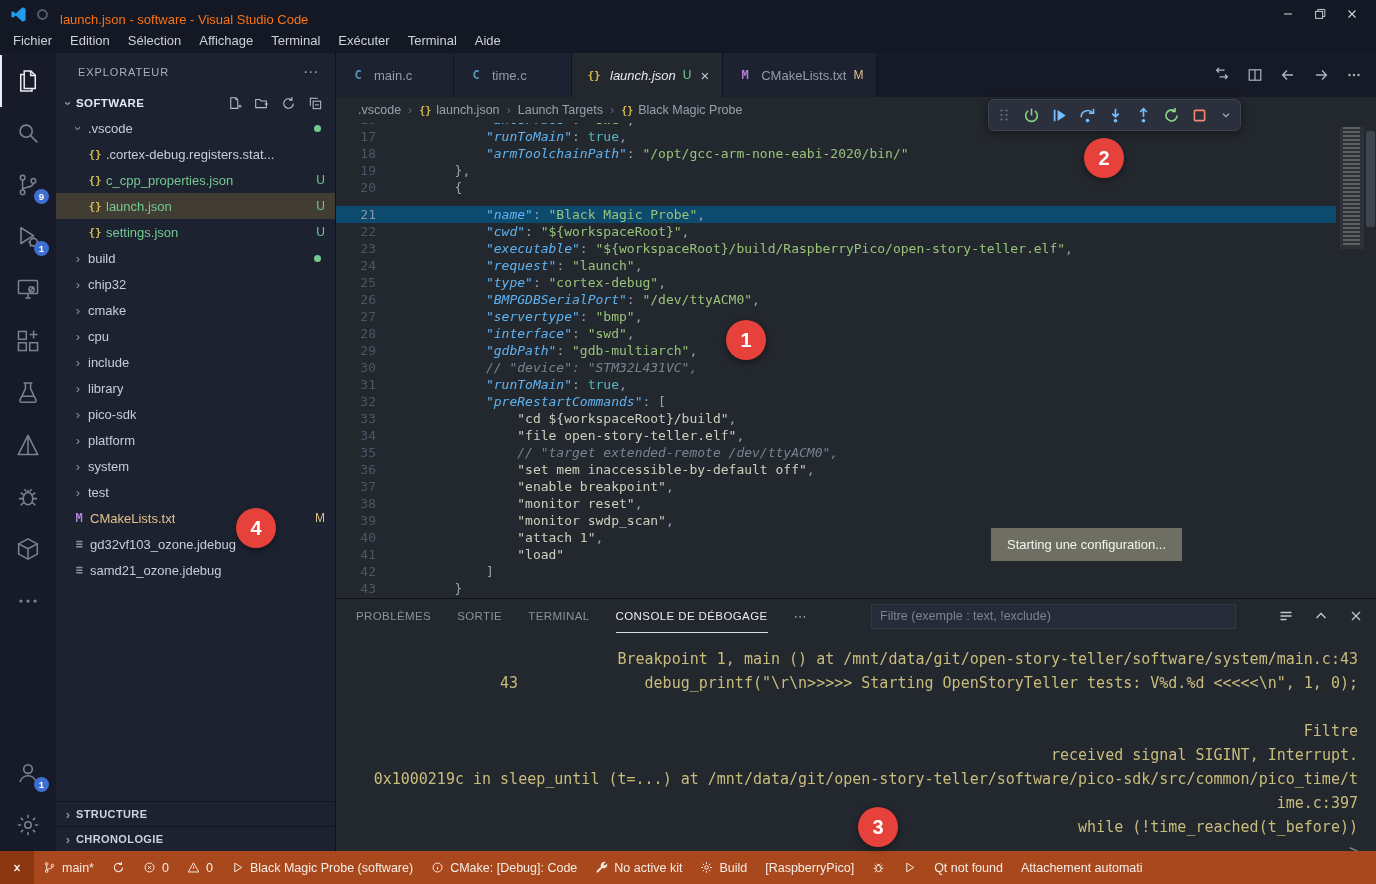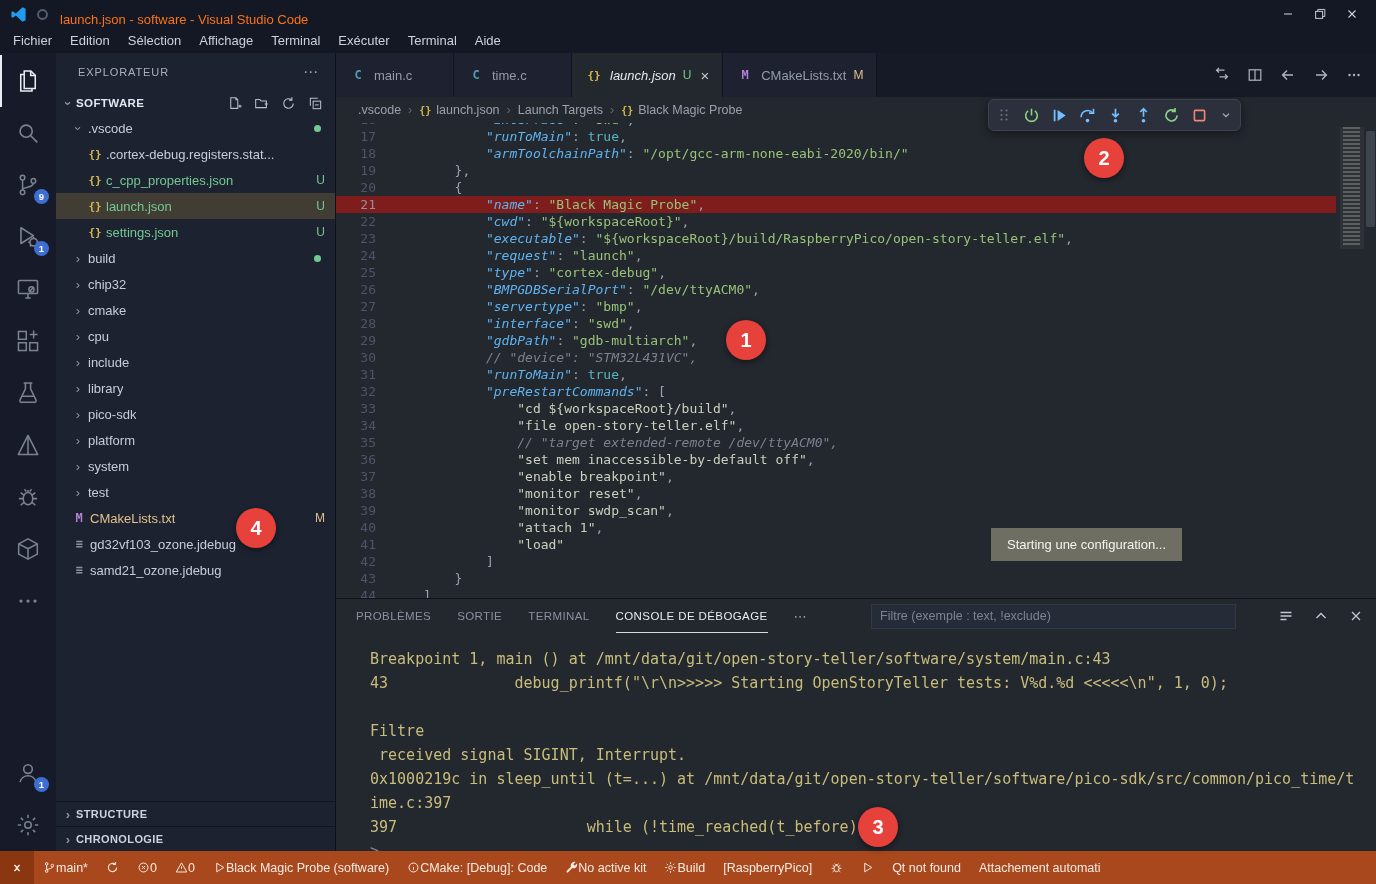--- a/index.html
+++ b/index.html
@@ -62,21 +62,21 @@
 .tab-close{color:#c3c9d4;font-size:15px;margin-left:2px;}
 .tab-actions{margin-left:auto;display:flex;align-items:center;gap:17px;padding-right:14px;color:#aeb4c0;}
 .tab-actions span{display:flex;cursor:pointer;}
 .breadcrumb{height:26px;display:flex;align-items:center;background:#23272e;padding-left:22px;color:#9aa1ae;font-size:12.5px;gap:7px;}
 .bc-item{display:flex;align-items:center;gap:5px;cursor:pointer;}
 .bc-sep{color:#646b78;}
 .bc-fi{font-family:"DejaVu Sans Mono",monospace;font-size:10px;font-weight:bold;color:#d7ba4a;}
 .editor{flex:1;position:relative;background:#23272e;overflow:hidden;}
 .code{position:absolute;top:-12px;left:0;right:40px;font-family:"DejaVu Sans Mono",monospace;font-size:13px;line-height:17px;white-space:pre;}
 .cl{display:flex;height:17px;}
-.cl.cur{background:#7f1d1d;}
+.cl.cur{background:#0c4a6e;margin-top:10px;}
 .ln{width:40px;text-align:right;color:#4d5668;flex:0 0 40px;}
 .cl.cur .ln{color:#8b94a7;}
 .ct{padding-left:16px;}
 .tk-k{color:#5fb4f2;font-style:italic;}
 .tk-s{color:#98c379;}
 .tk-w{color:#ccd1bd;}
 .tk-b{color:#56b6c2;}
 .tk-c{color:#7a8290;font-style:italic;}
 .tk-p{color:#9aa3b2;}
 .minimap{position:absolute;top:4px;right:12px;width:24px;height:220px;}
@@ -89,26 +89,26 @@
 
 .panel{height:253px;border-top:1px solid #0e1118;background:#23272e;display:flex;flex-direction:column;}
 .panel-header{height:34px;display:flex;align-items:center;padding:0 12px 0 20px;gap:26px;flex:0 0 auto;}
 .ptab{font-size:11.5px;letter-spacing:.4px;color:#8a919e;height:100%;display:flex;align-items:center;border-bottom:1px solid transparent;cursor:pointer;white-space:nowrap;}
 .ptab.active{color:#e8ebf0;border-bottom-color:#d7dbe2;}
 .p-dots{color:#9aa0ad;cursor:pointer;}
 .p-filter{margin-left:auto;width:365px;height:25px;background:#252b37;border:1px solid #323946;color:#cfd4dd;font-size:12.5px;padding:0 8px;font-family:inherit;}
 .p-filter::placeholder{color:#7c8494;}
 .p-icons{display:flex;align-items:center;gap:19px;padding-left:16px;color:#c2c8d2;}
 .p-icons span{display:flex;cursor:pointer;}
-.panel-content{flex:1;padding:14px 18px 0 34px;font-family:"DejaVu Sans Mono",monospace;font-size:15px;line-height:24px;color:#c9bd7c;overflow:hidden;}
+.panel-content{flex:1;padding:14px 18px 0 34px;font-family:"DejaVu Sans Mono",monospace;font-size:15px;line-height:24px;color:#c9bd7c;overflow:hidden;text-align:right;}
 .con-line{white-space:pre-wrap;word-break:break-all;min-height:24px;}
 .con-prompt{color:#7e8796;}
 
 .statusbar{height:33px;background:#a9481c;display:flex;align-items:stretch;color:#f5ece5;font-size:12.5px;overflow:hidden;}
-.sb-item{display:flex;align-items:center;padding:0 9px;white-space:nowrap;cursor:pointer;}
+.sb-item{display:flex;align-items:center;padding:0 9px;gap:6px;white-space:nowrap;cursor:pointer;}
 .sb-item.remote{background:#8a3711;width:34px;justify-content:center;padding:0;}
 .sb-ic{display:flex;align-items:center;}
 
 .ann{position:absolute;width:40px;height:40px;border-radius:50%;background:#e6413b;color:#fff;display:flex;align-items:center;justify-content:center;font-size:20px;font-weight:bold;z-index:40;box-shadow:0 2px 6px rgba(0,0,0,.45);}
 #ann1{left:726px;top:320px;}
 #ann2{left:1084px;top:138px;}
 #ann3{left:858px;top:807px;}
 #ann4{left:236px;top:508px;}
 </style>
 </head>

